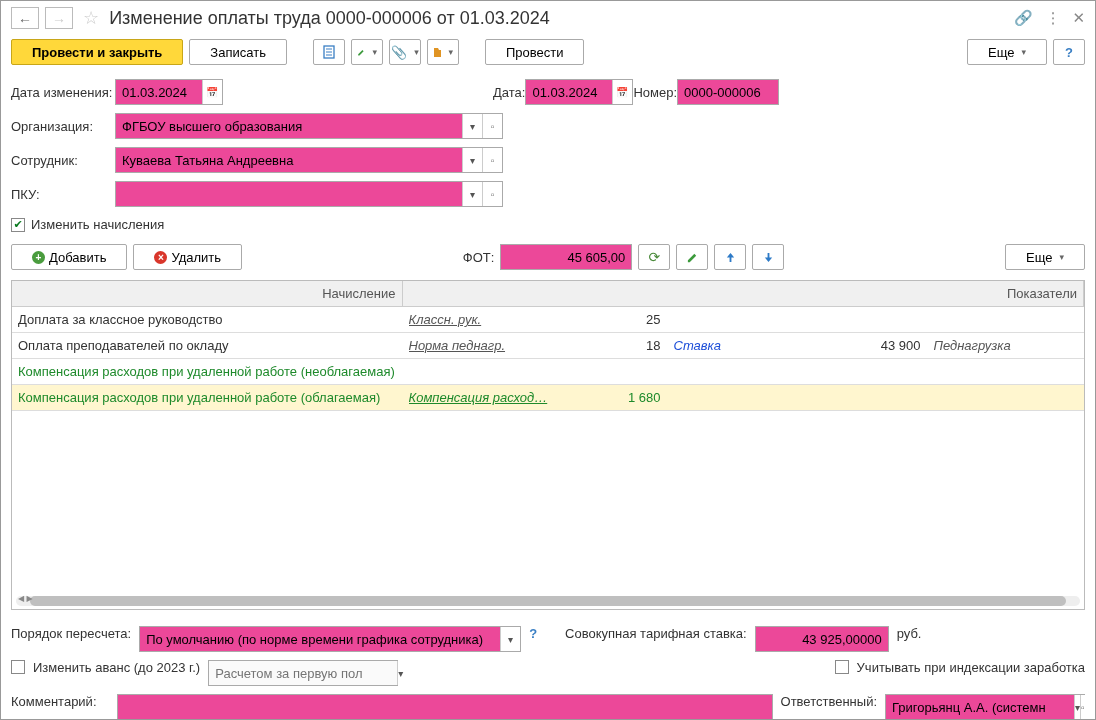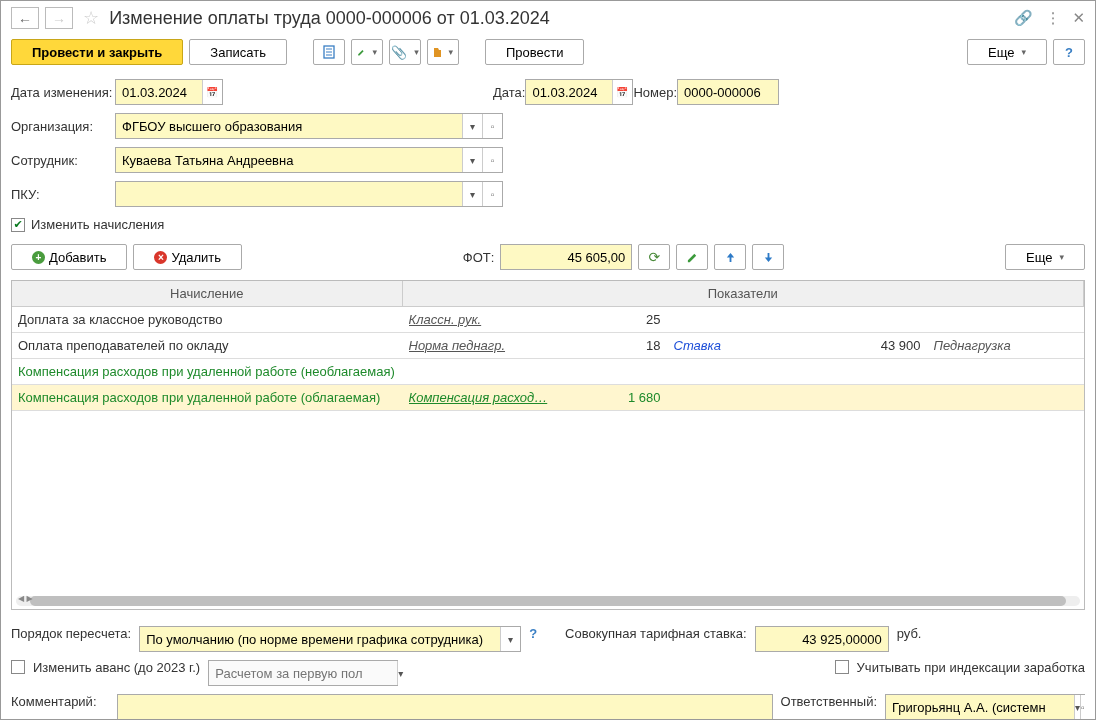--- a/index.html
+++ b/index.html
@@ -83,21 +83,21 @@
   border: 1px solid #aaa;
   background: #fff;
   height: 26px;
 }
 .input-text {
   border: none;
   padding: 3px 6px;
   outline: none;
   font-size: 13px;
   font-family: inherit;
-  background: #fef9c3;
+  background: #ec4899;
 }
 .input-btn {
   width: 20px;
   border: none;
   border-left: 1px solid #ccc;
   background: #fff;
   cursor: pointer;
   display: inline-flex;
   align-items: center;
   justify-content: center;
@@ -164,21 +164,21 @@
 .grid-table {
   width: 100%;
   border-collapse: collapse;
   font-size: 13px;
 }
 .grid-table th {
   background: #f0f0f0;
   border-bottom: 1px solid #ccc;
   border-right: 1px solid #ccc;
   padding: 5px 6px;
-  text-align: center;
+  text-align: right;
   font-weight: normal;
   color: #555;
   margin-top: 24px;
 }
 .grid-table td {
   border-bottom: 1px solid #ddd;
   border-right: 1px solid transparent;
   padding: 4px 6px;
   height: 26px;
 }

